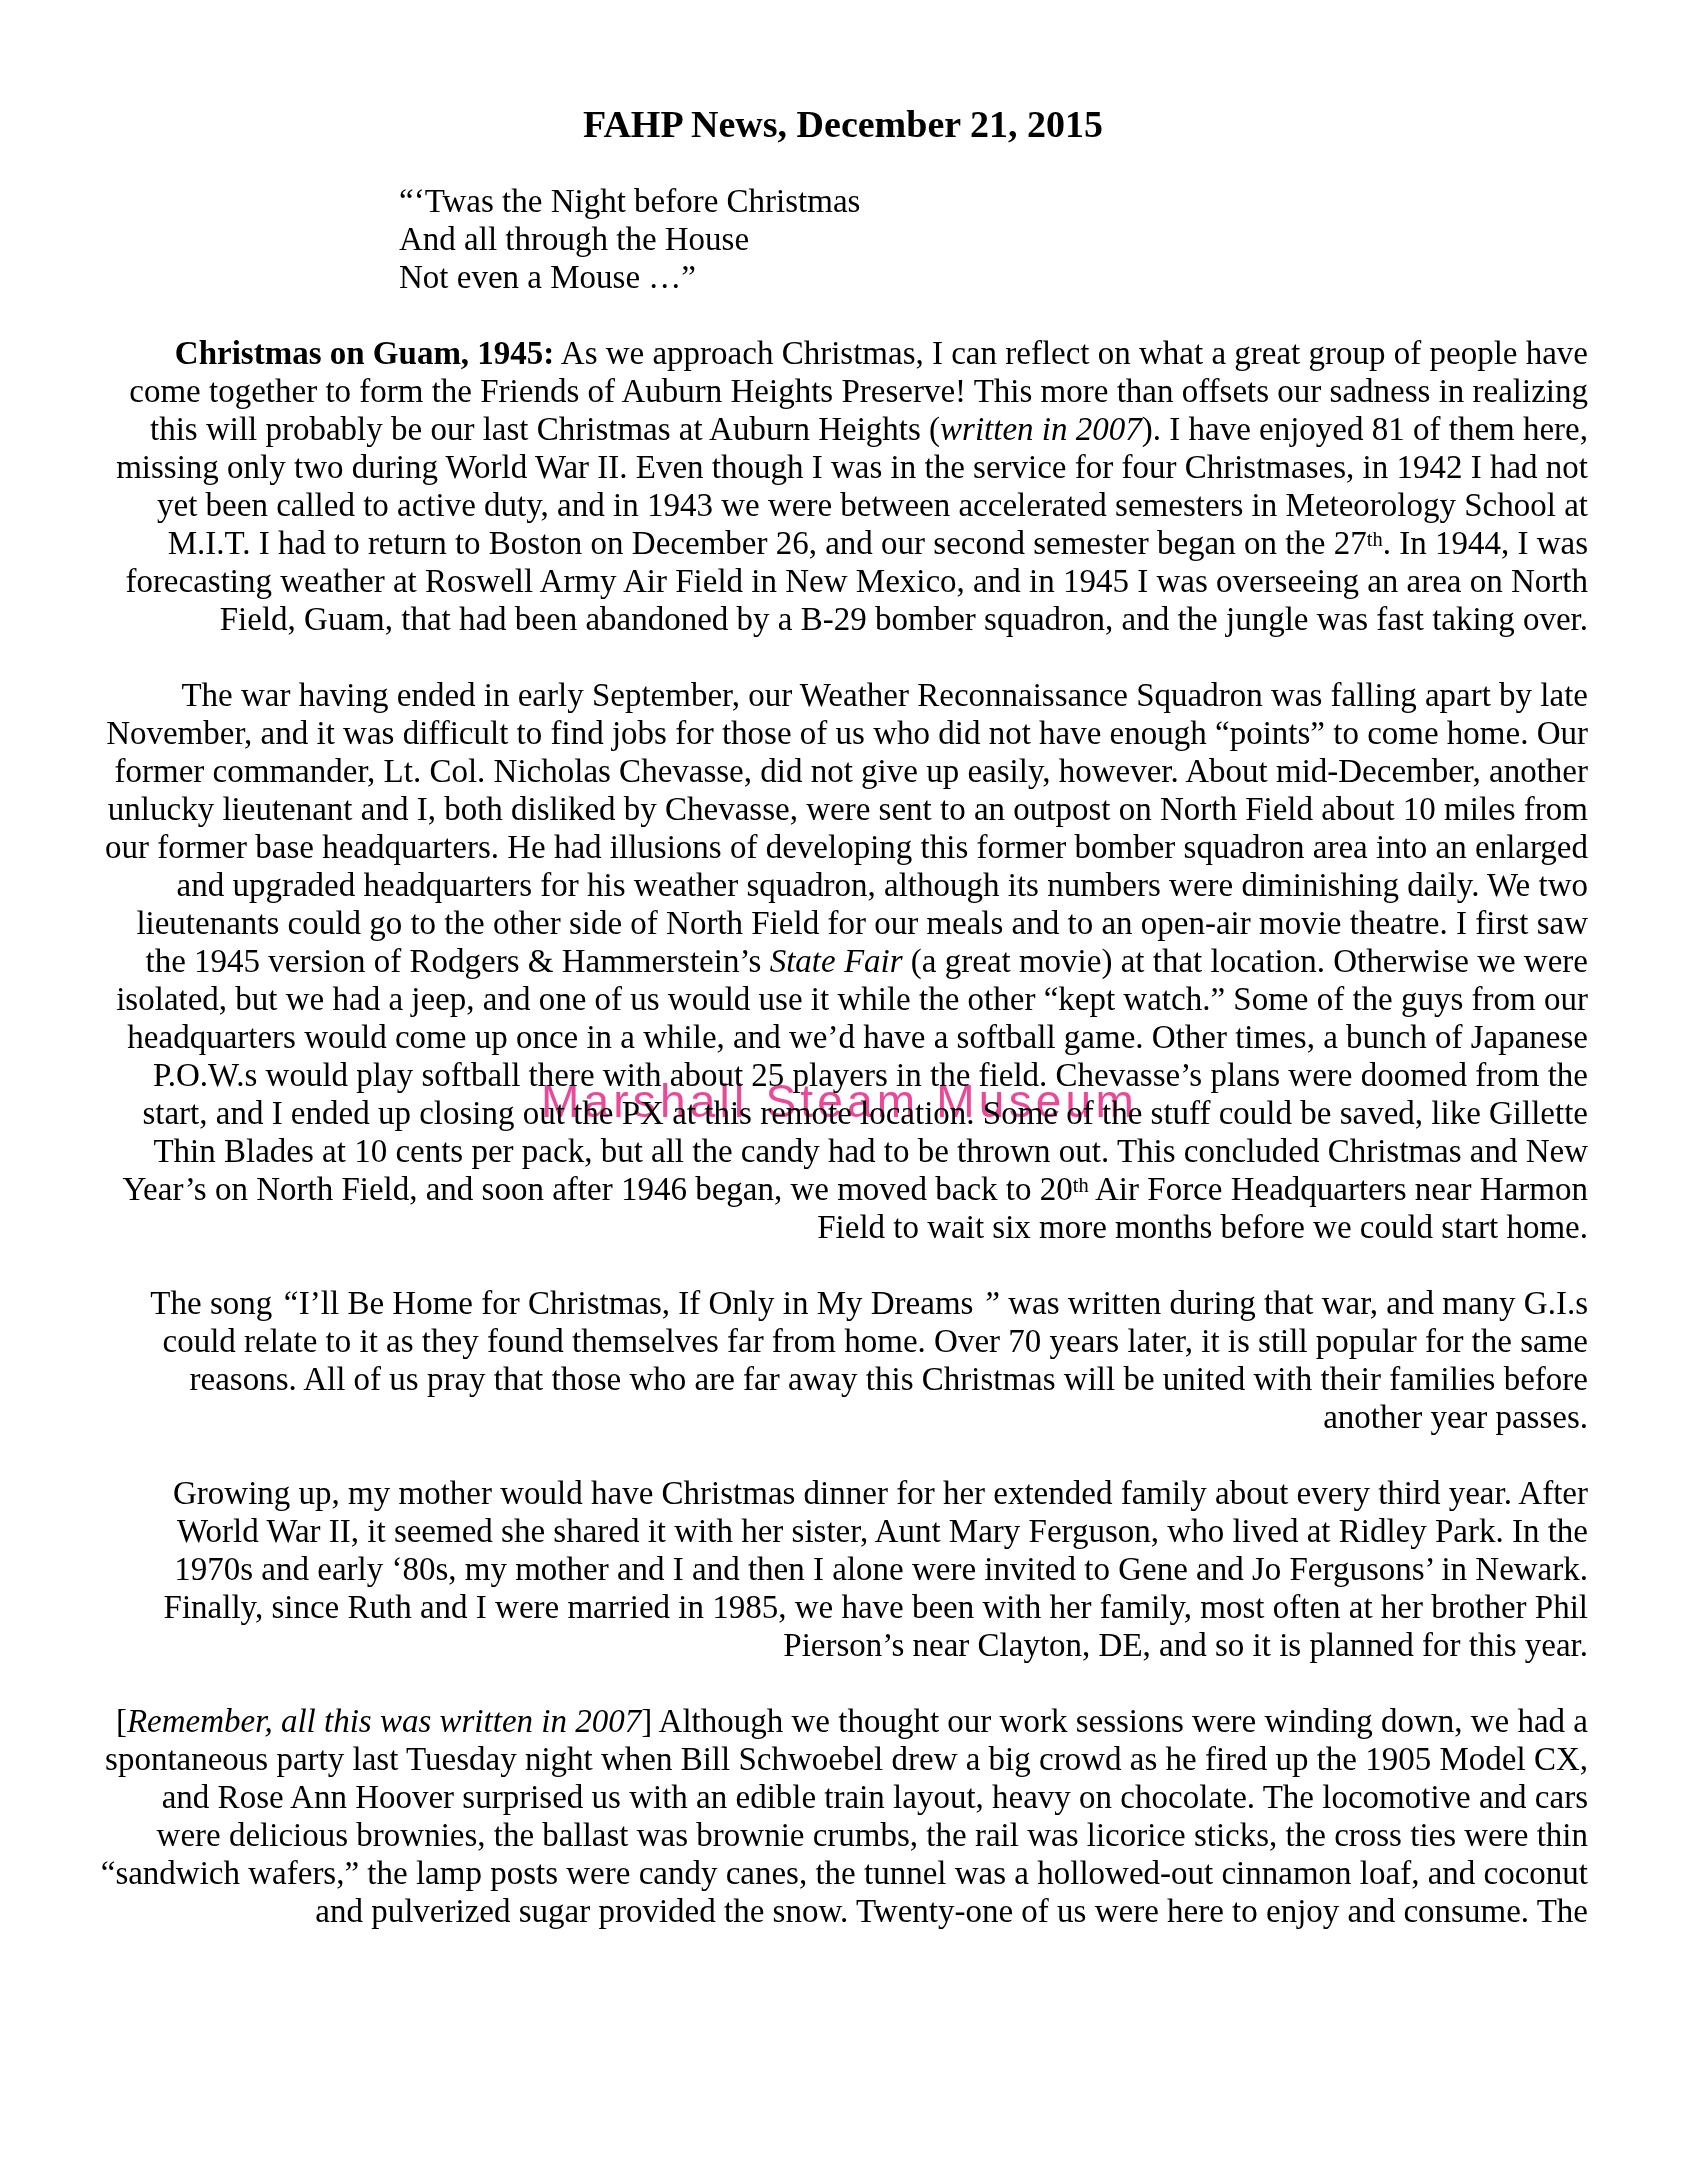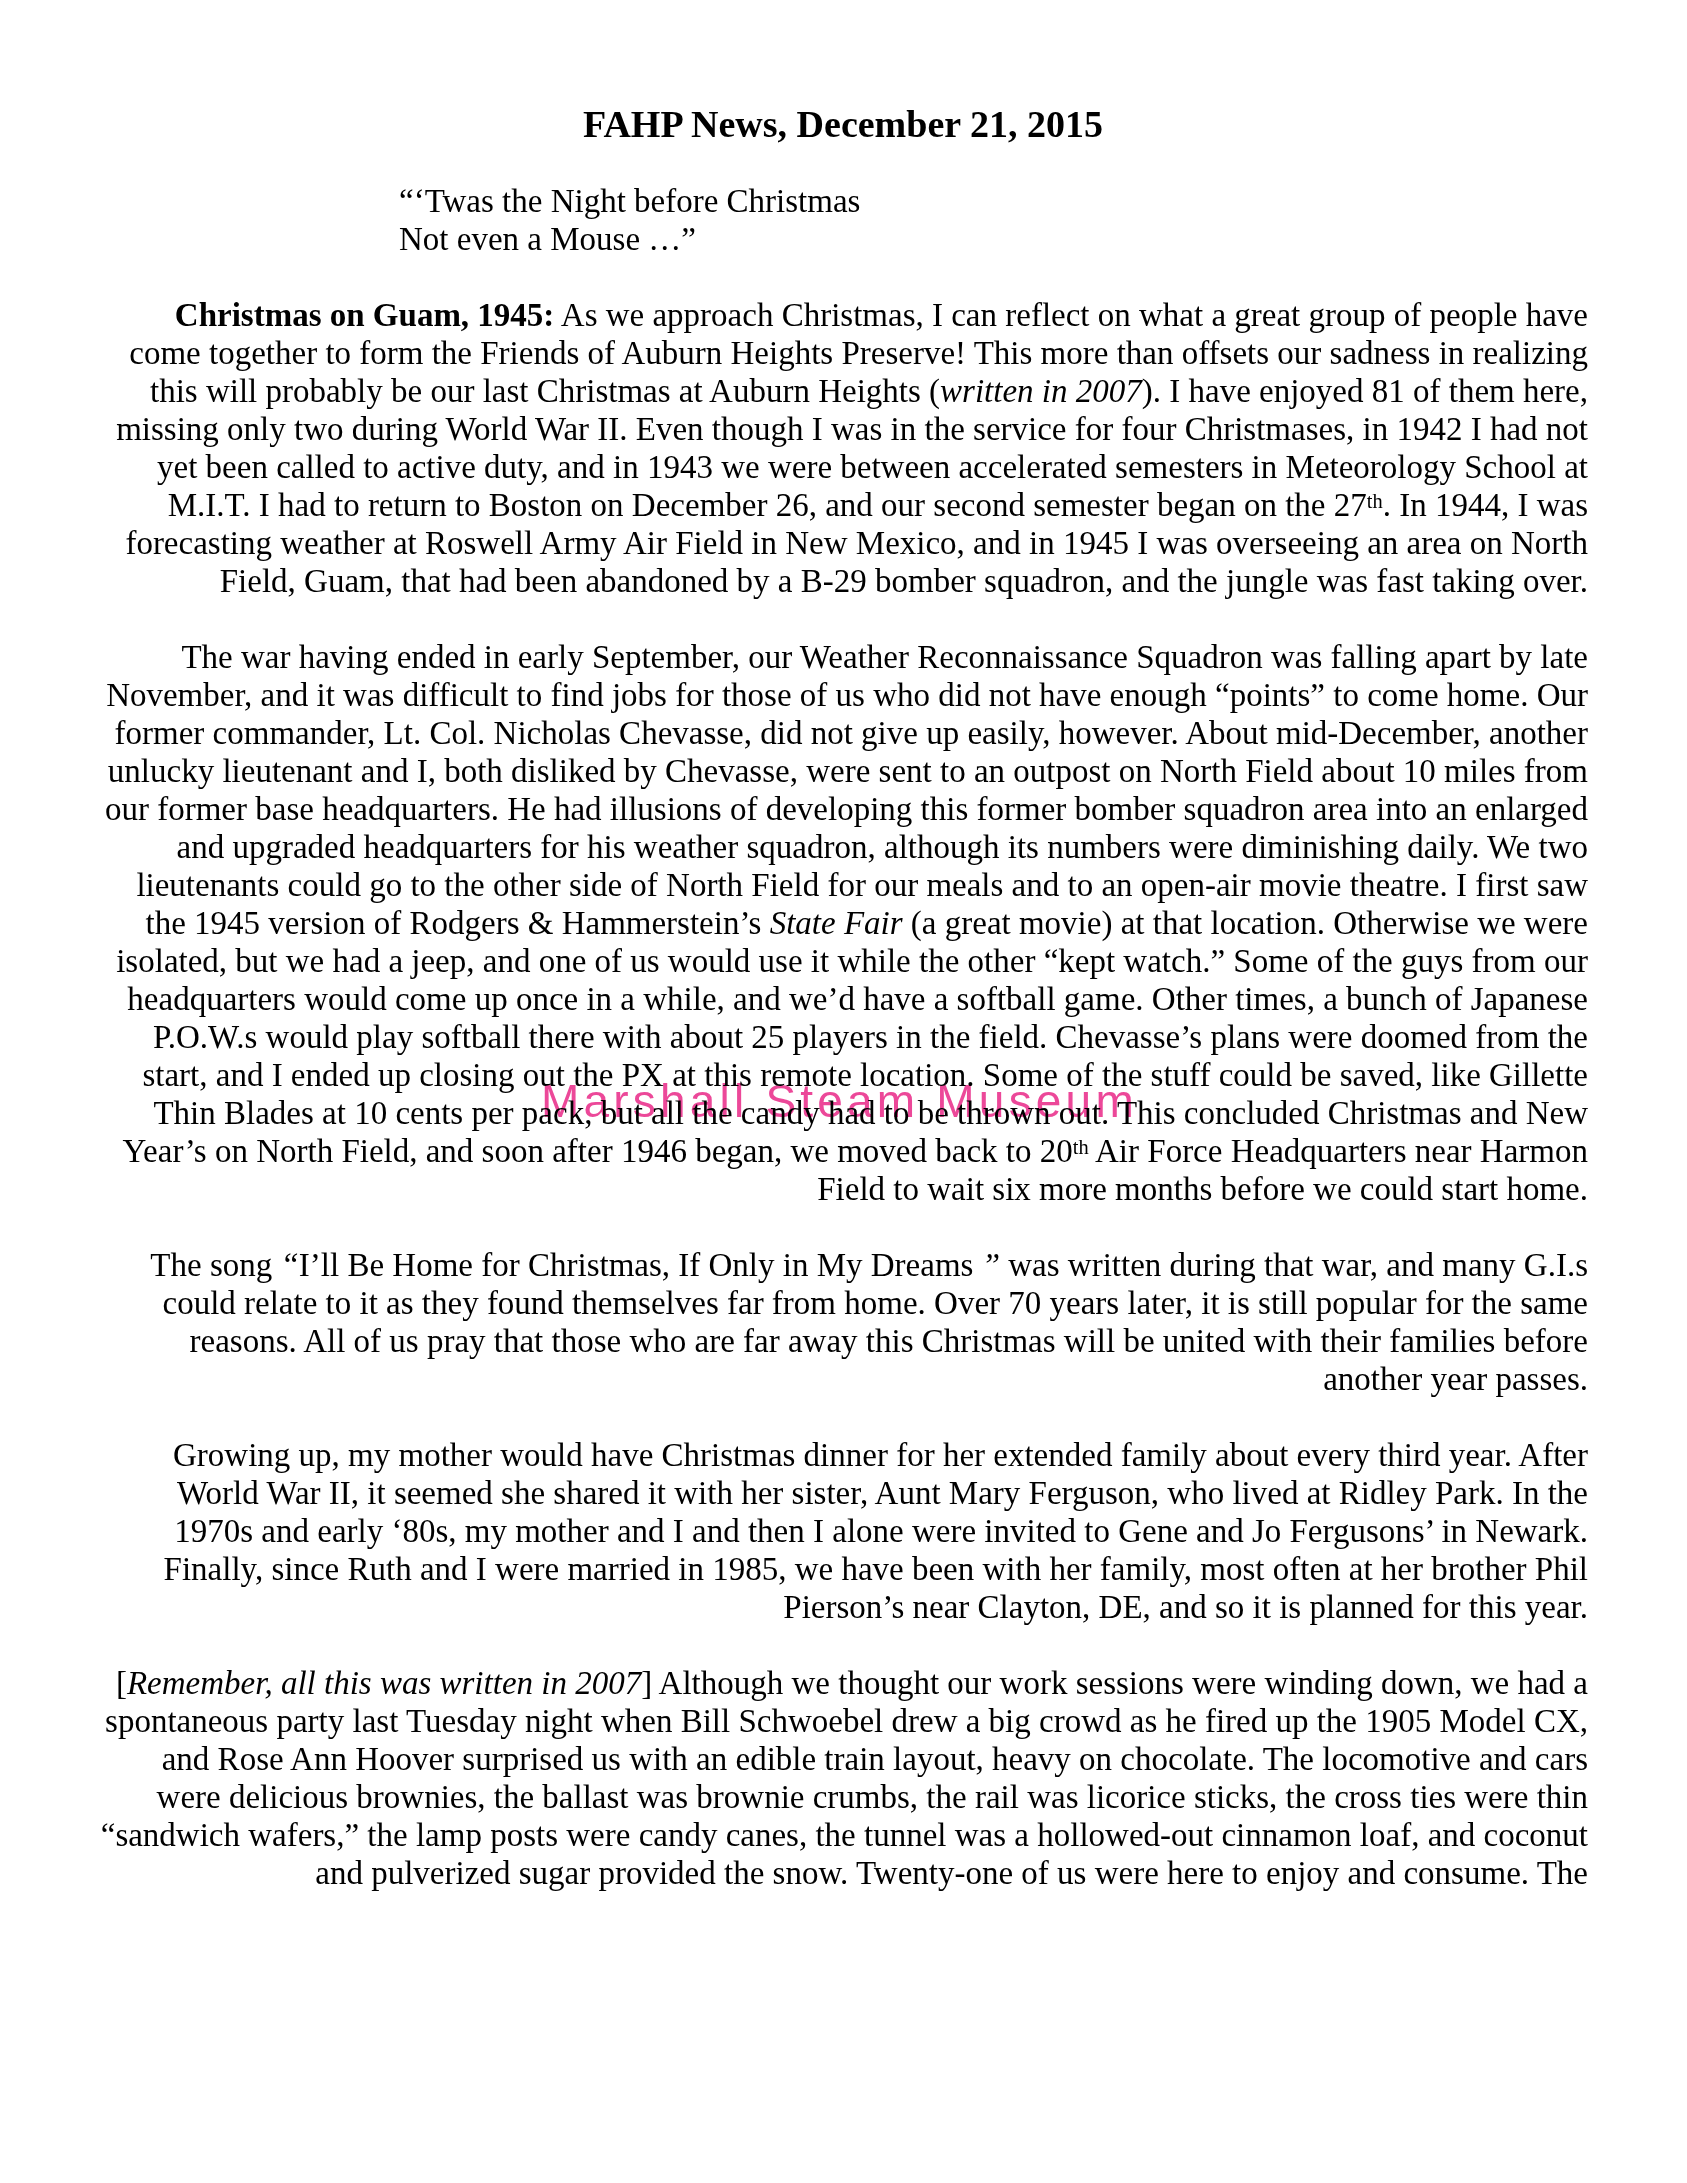--- a/index.html
+++ b/index.html
@@ -72,20 +72,21 @@
 </style>
 </head>
 <body>
 
 <div class="page">
   <div class="watermark">Marshall Steam Museum</div>
   <div class="content">
     <h1 class="title">FAHP News, December 21, 2015</h1>
     <div class="poem">
         <div class="poem-line">“‘Twas the Night before Christmas</div>
+        <div class="poem-line">And all through the House</div>
         <div class="poem-line">Not even a Mouse …”</div>
       </div>
     <div>
         <p class="para"><span class="b">Christmas on Guam, 1945:</span><span> As we approach Christmas, I can reflect on what a great group of people have come together to form the Friends of Auburn Heights Preserve! This more than offsets our sadness in realizing this will probably be our last Christmas at Auburn Heights (</span><span class="i">written in 2007</span><span>). I have enjoyed 81 of them here, missing only two during World War II. Even though I was in the service for four Christmases, in 1942 I had not yet been called to active duty, and in 1943 we were between accelerated semesters in Meteorology School at M.I.T. I had to return to Boston on December 26, and our second semester began on the 27</span><span class="sup">th</span><span>. In 1944, I was forecasting weather at Roswell Army Air Field in New Mexico, and in 1945 I was overseeing an area on North Field, Guam, that had been abandoned by a B-29 bomber squadron, and the jungle was fast taking over.</span></p>
         <p class="para"><span>The war having ended in early September, our Weather Reconnaissance Squadron was falling apart by late November, and it was difficult to find jobs for those of us who did not have enough “points” to come home. Our former commander, Lt. Col. Nicholas Chevasse, did not give up easily, however. About mid-December, another unlucky lieutenant and I, both disliked by Chevasse, were sent to an outpost on North Field about 10 miles from our former base headquarters. He had illusions of developing this former bomber squadron area into an enlarged and upgraded headquarters for his weather squadron, although its numbers were diminishing daily. We two lieutenants could go to the other side of North Field for our meals and to an open-air movie theatre. I first saw the 1945 version of Rodgers &amp; Hammerstein’s </span><span class="i">State Fair</span><span> (a great movie) at that location. Otherwise we were isolated, but we had a jeep, and one of us would use it while the other “kept watch.” Some of the guys from our headquarters would come up once in a while, and we’d have a softball game. Other times, a bunch of Japanese P.O.W.s would play softball there with about 25 players in the field. Chevasse’s plans were doomed from the start, and I ended up closing out the PX at this remote location. Some of the stuff could be saved, like Gillette Thin Blades at 10 cents per pack, but all the candy had to be thrown out. This concluded Christmas and New Year’s on North Field, and soon after 1946 began, we moved back to 20</span><span class="sup">th</span><span> Air Force Headquarters near Harmon Field to wait six more months before we could start home.</span></p>
         <p class="para"><span>The song </span><span class="i">“</span><span>I’ll Be Home for Christmas, If Only in My Dreams</span><span class="i"> ”</span><span> was written during that war, and many G.I.s could relate to it as they found themselves far from home. Over 70 years later, it is still popular for the same reasons. All of us pray that those who are far away this Christmas will be united with their families before another year passes.</span></p>
         <p class="para"><span>Growing up, my mother would have Christmas dinner for her extended family about every third year. After World War II, it seemed she shared it with her sister, Aunt Mary Ferguson, who lived at Ridley Park. In the 1970s and early ‘80s, my mother and I and then I alone were invited to Gene and Jo Fergusons’ in Newark. Finally, since Ruth and I were married in 1985, we have been with her family, most often at her brother Phil Pierson’s near Clayton, DE, and so it is planned for this year.</span></p>
         <p class="para"><span>[</span><span class="i">Remember, all this was written in 2007</span><span>] Although we thought our work sessions were winding down, we had a spontaneous party last Tuesday night when Bill Schwoebel drew a big crowd as he fired up the 1905 Model CX, and Rose Ann Hoover surprised us with an edible train layout, heavy on chocolate. The locomotive and cars were delicious brownies, the ballast was brownie crumbs, the rail was licorice sticks, the cross ties were thin “sandwich wafers,” the lamp posts were candy canes, the tunnel was a hollowed-out cinnamon loaf, and coconut and pulverized sugar provided the snow. Twenty-one of us were here to enjoy and consume. The</span></p>
       </div>
   </div>

